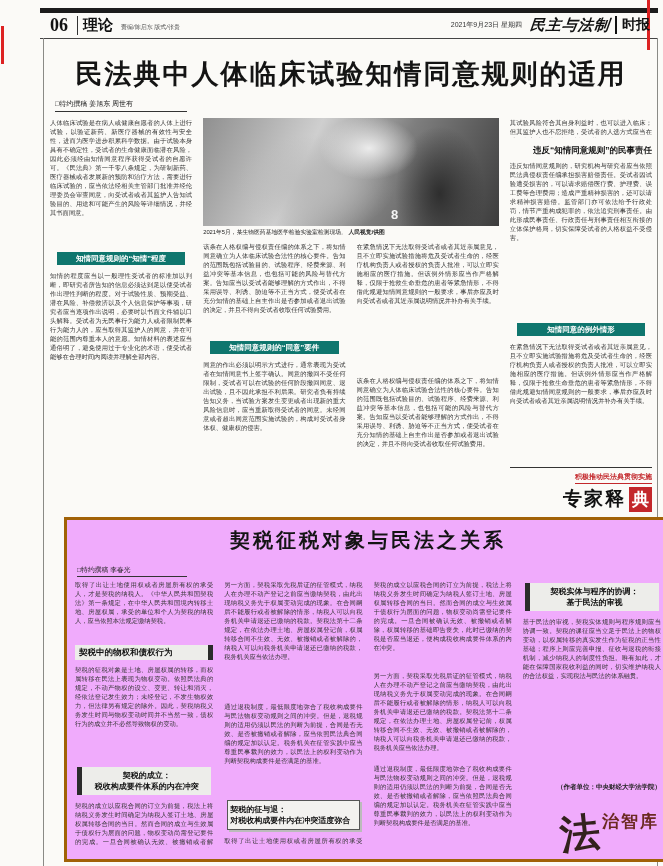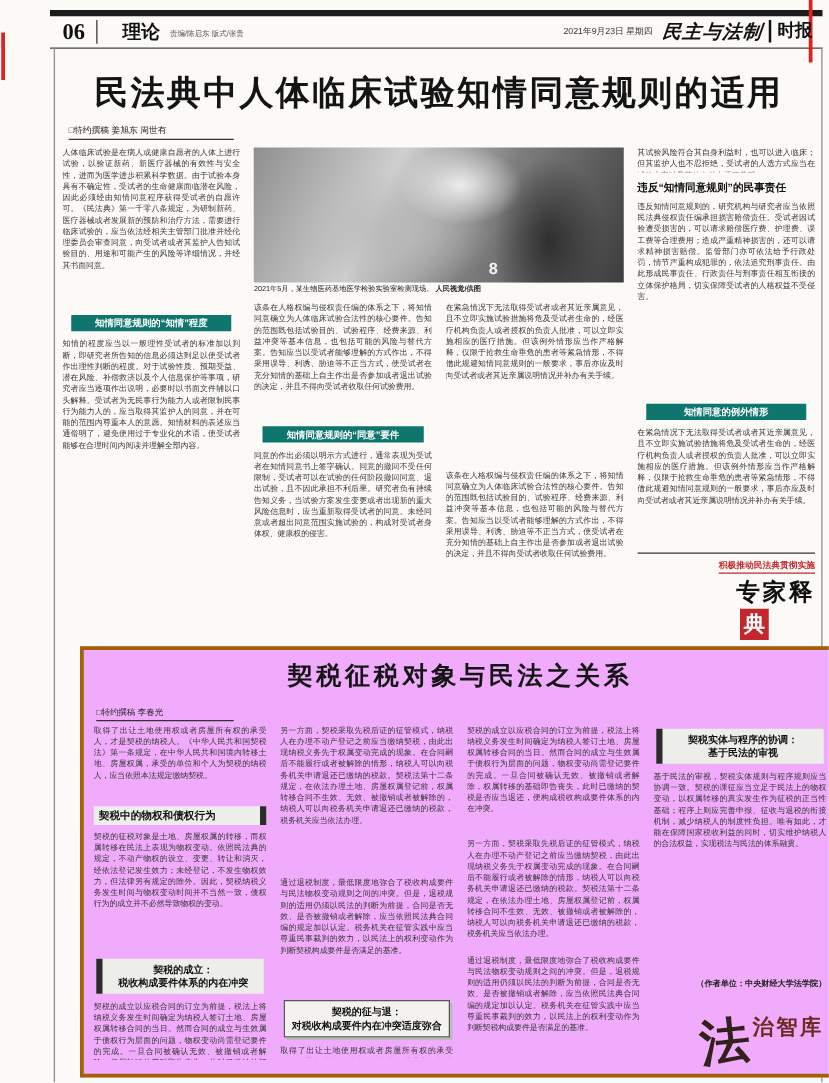--- a/index.html
+++ b/index.html
@@ -15,72 +15,72 @@
   .side-rule{position:absolute;top:38px;bottom:0;width:1px;background:#8a8a86;}
   .side-rule.left{left:43px;}
   .side-rule.right{left:657px;}
   
   .red-artifact-right{position:absolute;left:647px;top:0;width:3px;height:50px;background:#d22;}
   .red-artifact-left{position:absolute;left:1px;top:26px;width:3px;height:38px;background:#d22;}
 
   
   .header{position:absolute;left:50px;top:13px;width:600px;height:24px;display:flex;align-items:center;}
   .page-num{font-size:18px;font-weight:bold;font-family:"Liberation Serif",serif;color:#111;}
-  .section-name{font-size:15px;font-weight:bold;color:#111;margin-left:9px;padding-left:20px;border-left:1px solid #333;}
+  .section-name{font-size:15px;font-weight:bold;color:#111;margin-left:9px;padding-left:5px;border-left:1px solid #333;}
   .editors{font-size:6px;color:#555;margin-left:8px;margin-top:4px;}
   .header-right{margin-left:auto;display:flex;align-items:center;}
   .date{font-size:7px;color:#333;margin-right:8px;}
   .masthead{display:flex;align-items:center;}
   .masthead-main{font-family:"Liberation Serif",serif;font-weight:bold;font-style:italic;font-size:15px;color:#111;letter-spacing:1px;transform:skewX(-6deg);}
   .masthead-sub{font-size:14px;font-weight:bold;color:#111;margin-left:5px;padding-left:5px;border-left:2px solid #111;text-align:center;}
 
   
   .headline{position:absolute;left:50px;top:56px;width:602px;text-align:center;
     font-size:27px;font-weight:900;color:#141414;letter-spacing:2px;font-family:"Liberation Sans",sans-serif;}
   .byline{position:absolute;left:55px;top:99px;font-size:7px;color:#222;}
   .byline-rule{position:absolute;left:55px;top:111px;width:132px;height:1px;background:#333;}
 
   .cols{position:absolute;left:50px;top:118px;width:602px;height:394px;display:flex;gap:11px;}
   .col{flex:1;display:flex;flex-direction:column;min-width:0;}
   .col.double{flex:2.08;}
   .p{font-size:6.3px;line-height:9px;text-align:justify;color:#343434;overflow:hidden;margin:0 0 4px;word-break:break-all;}
   .bar{background:#0f766e;color:#fff;font-size:7.5px;line-height:13px;height:13px;text-align:center;margin:3px 7px 6px;font-weight:bold;overflow:hidden;white-space:nowrap;}
-  .bold-head{font-size:8.5px;font-weight:bold;color:#111;text-align:left;margin:2px 0 5px;line-height:12px;}
+  .bold-head{font-size:8.5px;font-weight:bold;color:#111;text-align:right;margin:2px 0 5px;line-height:12px;}
 
   .photo{width:100%;height:108px;position:relative;overflow:hidden;background:
     radial-gradient(ellipse 70px 45px at 56% 28%, #ececec, rgba(0,0,0,0) 70%),
     radial-gradient(ellipse 110px 70px at 38% 62%, #b9b9b9, rgba(0,0,0,0) 72%),
     radial-gradient(ellipse 60px 90px at 80% 70%, #2e2e2e, rgba(0,0,0,0) 75%),
     linear-gradient(115deg,#8f8f8f 0%,#cfcfcf 35%,#7e7e7e 62%,#3c3c3c 100%);}
   .photo-num{position:absolute;right:34%;bottom:4px;color:#fff;font-size:13px;font-weight:bold;font-family:"Liberation Sans",sans-serif;opacity:.92;}
   .caption{font-size:5.8px;line-height:11px;color:#222;margin:1px 0 4px;white-space:nowrap;overflow:hidden;}
   .caption b{font-weight:bold;}
   .subcols{display:flex;gap:11px;flex:1;min-height:0;}
   .subcol{flex:1;display:flex;flex-direction:column;min-width:0;}
 
   
   .promo{margin-top:auto;padding-top:4px;border-top:1px solid #333;display:flex;flex-direction:column;align-items:flex-end;}
   .promo-slogan{font-size:7px;font-weight:bold;color:#c3272b;border-bottom:1px solid #c3272b;padding-bottom:1px;margin-bottom:2px;}
-  .promo-line2{display:flex;align-items:flex-start;flex-direction:column;}
+  .promo-line2{display:flex;align-items:center;}
   .promo-big{font-family:"Liberation Serif",serif;font-size:19px;font-weight:900;color:#111;letter-spacing:2px;}
   .promo-dian{font-family:"Liberation Serif",serif;font-size:17px;font-weight:900;color:#fff;background:#c3272b;padding:1px 3px;margin-left:3px;}
 
   
   .red-box{position:absolute;left:64px;top:517px;width:602px;height:339px;border:3px solid #a16207;background:#f0abfc;}
   .b-title{position:absolute;left:0;top:7px;width:100%;text-align:center;
     font-family:"Liberation Serif",serif;font-size:20px;font-weight:900;color:#141414;letter-spacing:3px;}
   .b-byline{position:absolute;left:10px;top:45px;font-size:6.8px;color:#222;}
   .b-byline-rule{position:absolute;left:10px;top:56px;width:110px;height:1px;background:#333;}
   .b-cols{position:absolute;left:8px;top:60px;width:586px;height:272px;display:flex;gap:11px;}
 
   .bhead-right{display:flex;align-items:center;background:#ededea;border-right:5px solid #2b2b2b;
     font-size:8.5px;font-weight:bold;color:#111;padding:2px 4px;margin:3px 0 5px;line-height:11px;}
   .bhead-center{background:#ededea;border-left:5px solid #2b2b2b;text-align:center;
     font-size:8px;font-weight:bold;color:#111;padding:3px 2px;margin:3px 2px 6px;line-height:11px;}
-  .bhead-boxed{background:#f3f2ef;border:1px solid #555;box-shadow:2px 2px 0 #bbb;text-align:center;
+  .bhead-boxed{background:#f3f2ef;border:1px solid #555;box-shadow:2px 2px 0 #bbb;text-align:left;
     font-size:8px;font-weight:bold;color:#111;padding:3px 2px;margin:4px 3px 6px;line-height:11px;}
   .attribution{font-size:6.5px;color:#222;text-align:right;margin:2px 0 3px;font-weight:bold;}
 
   .stamp{margin-top:auto;display:flex;align-items:flex-end;justify-content:flex-end;padding-right:2px;}
   .stamp-char{font-family:"Liberation Serif",serif;font-size:40px;line-height:36px;font-weight:900;color:#33211d;transform:rotate(-6deg);}
   .stamp-text{font-size:17px;font-weight:900;color:#6b2a22;letter-spacing:2px;margin-left:2px;margin-bottom:19px;font-family:"Liberation Serif",serif;}
 
   
   .h10{height:10px;} .h20{height:20px;} .h50{height:50px;} .h62{height:62px;}
   .h85{height:85px;} .h88{height:88px;} .h90{height:90px;} .h92{height:92px;}

